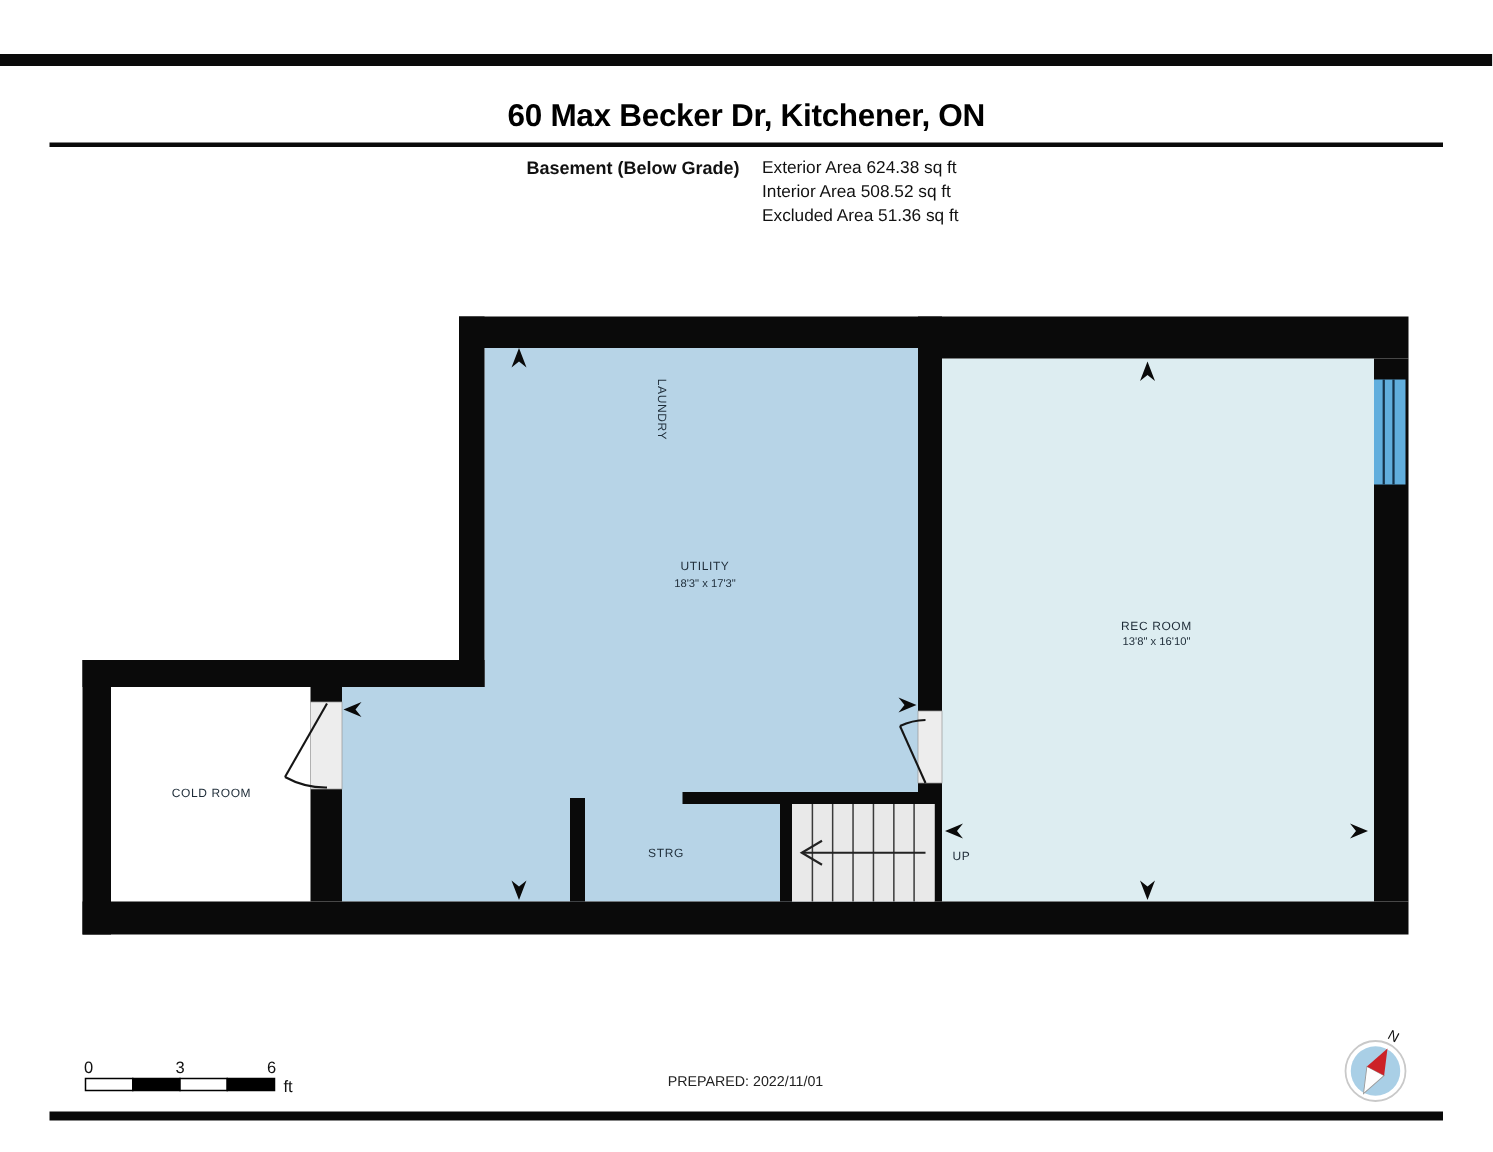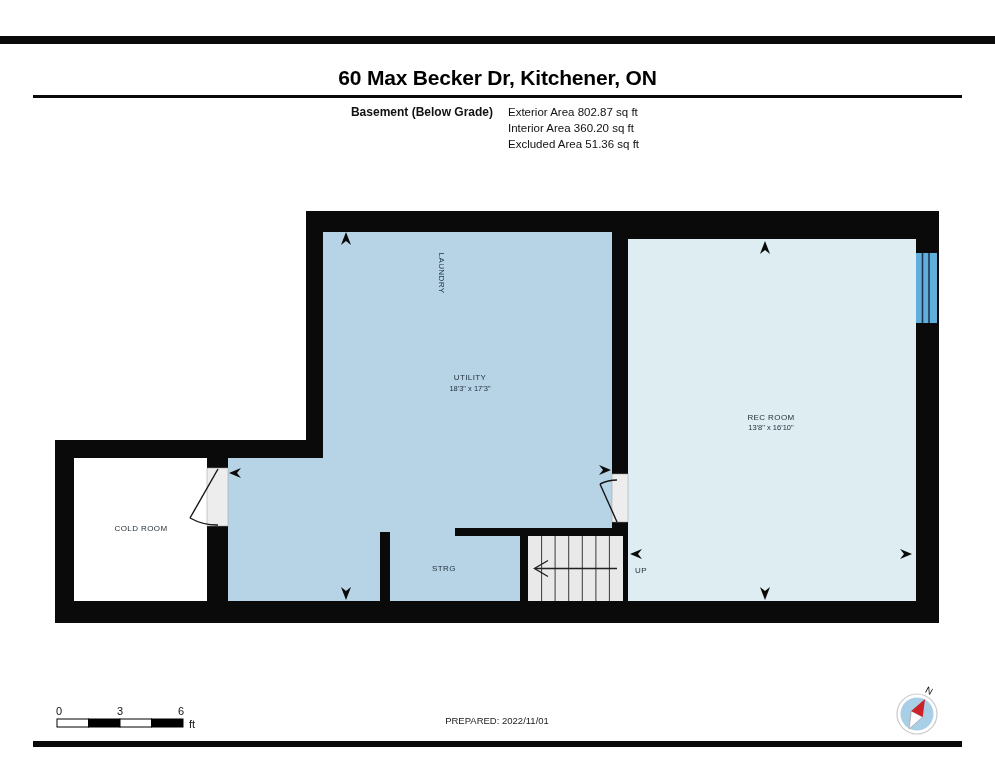--- a/index.html
+++ b/index.html
@@ -35,22 +35,22 @@
 
 <div class="page">
 
   <div class="abs top-border"></div>
 
   <div class="abs title">60 Max Becker Dr, Kitchener, ON</div>
   <div class="abs title-rule"></div>
 
   <div class="abs floor-label">Basement (Below Grade)</div>
   <div class="abs area-list">
-    <div>Exterior Area 802.87 sq ft</div>
-    <div>Interior Area 360.20 sq ft</div>
+    <div>Exterior Area 624.38 sq ft</div>
+    <div>Interior Area 508.52 sq ft</div>
     <div>Excluded Area 51.36 sq ft</div>
   </div>
 
   <svg width="995" height="768" viewBox="0 0 995 768">
 
     <g>
       <polygon points="323,196 612,196 612,565 228,565 228,422 323,422" fill="#b7d4e7"></polygon>
       <rect x="628" y="203" width="288" height="362" fill="#ddedf1"></rect>
       <rect x="74" y="422" width="133" height="143" fill="#ffffff"></rect>
     </g>

